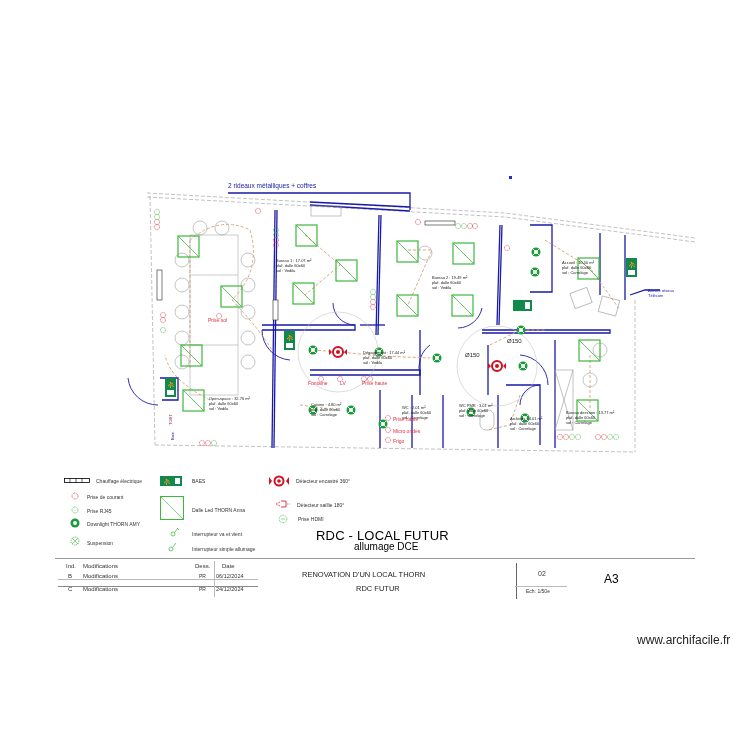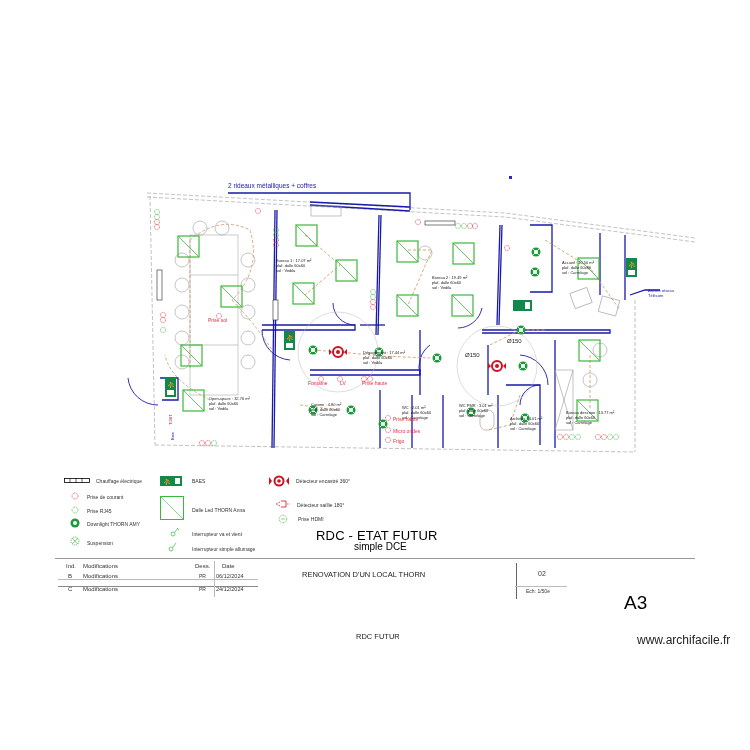--- a/index.html
+++ b/index.html
@@ -7,21 +7,21 @@
   .abs{position:absolute;}
   #plan{position:absolute;left:0;top:0;width:750px;height:470px;}
   .lbl{position:absolute;font-size:4px;line-height:5px;color:#222;white-space:pre;}
   .red{color:#e03040;font-size:5px;}
   .legend-item{position:absolute;font-size:5px;color:#333;white-space:nowrap;}
   .title-main{position:absolute;left:316px;top:528px;font-size:13px;letter-spacing:0.2px;}
   .title-sub{position:absolute;left:354px;top:541px;font-size:10px;}
   .rule{position:absolute;background:#999;}
   .tb-cell{position:absolute;font-size:6px;color:#333;white-space:nowrap;}
   .tb-mid{position:absolute;font-size:7.5px;color:#222;white-space:nowrap;}
-  .a3{position:absolute;left:624px;top:572px;font-size:19px;margin-top:20px;}
+  .a3{position:absolute;left:604px;top:572px;font-size:12px;}
   .site{position:absolute;left:637px;top:633px;font-size:12px;color:#222;}
 </style>
 </head>
 <body>
 
 <svg id="plan" viewBox="0 0 750 470" xmlns="http://www.w3.org/2000/svg">
   <defs>
     <g id="ledpanel">
       <rect x="0" y="0" width="21" height="21" fill="none" stroke="#3cb83c" stroke-width="1.2"></rect>
       <line x1="0" y1="0" x2="21" y2="21" stroke="#3cb83c" stroke-width="0.8"></line>
@@ -371,22 +371,22 @@
   </svg>
   <div class="legend-item" style="left:297px;top:502px;">Détecteur saillie 180°</div>
 
   <svg class="abs" style="left:278px;top:514px;" width="10" height="10">
     <circle cx="5" cy="5" r="3.8" fill="none" stroke="#3cb83c" stroke-width="0.7" stroke-dasharray="1,0.6"></circle>
     <line x1="3" y1="5" x2="7" y2="5" stroke="#3cb83c" stroke-width="0.6"></line>
   </svg>
   <div class="legend-item" style="left:298px;top:516px;">Prise HDMI</div>
 </div>
 
-<div class="title-main">RDC - ETAT FUTUR</div>
-<div class="title-sub">simple DCE</div>
+<div class="title-main">RDC - LOCAL FUTUR</div>
+<div class="title-sub">allumage DCE</div>
 
 <div>
   <div class="rule" style="left:55px;top:558px;width:640px;height:1px;"></div>
   <div class="rule" style="left:516px;top:563px;width:1px;height:36px;background:#666;"></div>
   <div class="rule" style="left:58px;top:579px;width:200px;height:1px;background:#bbb;"></div>
   <div class="rule" style="left:58px;top:586px;width:200px;height:1px;background:#888;"></div>
   <div class="rule" style="left:214px;top:561px;width:1px;height:36px;background:#bbb;"></div>
   <div class="rule" style="left:515px;top:586px;width:52px;height:1px;background:#bbb;"></div>
 
   <div class="tb-cell" style="left:66px;top:563px;">Ind.</div>
@@ -401,19 +401,19 @@
     <div class="tb-cell" style="left:216px;top:573px;font-size:5.5px;">06/12/2024</div>
   </div>
   <div>
     <div class="tb-cell" style="left:68px;top:586px;">C</div>
     <div class="tb-cell" style="left:83px;top:586px;">Modifications</div>
     <div class="tb-cell" style="left:199px;top:586px;font-size:5px;">PR</div>
     <div class="tb-cell" style="left:216px;top:586px;font-size:5.5px;">24/12/2024</div>
   </div>
 
   <div class="tb-mid" style="left:302px;top:570px;">RENOVATION D'UN LOCAL THORN</div>
-  <div class="tb-mid" style="left:356px;top:584px;margin-top:48px;">RDC FUTUR</div>
+  <div class="tb-mid" style="left:356px;top:584px;">RDC FUTUR</div>
   <div class="tb-cell" style="left:538px;top:570px;font-size:7px;">02</div>
   <div class="tb-cell" style="left:526px;top:588px;font-size:5px;">Ech: 1/50e</div>
   <div class="a3">A3</div>
 </div>
 
 <div class="site">www.archifacile.fr</div>
 
 </body></html>

